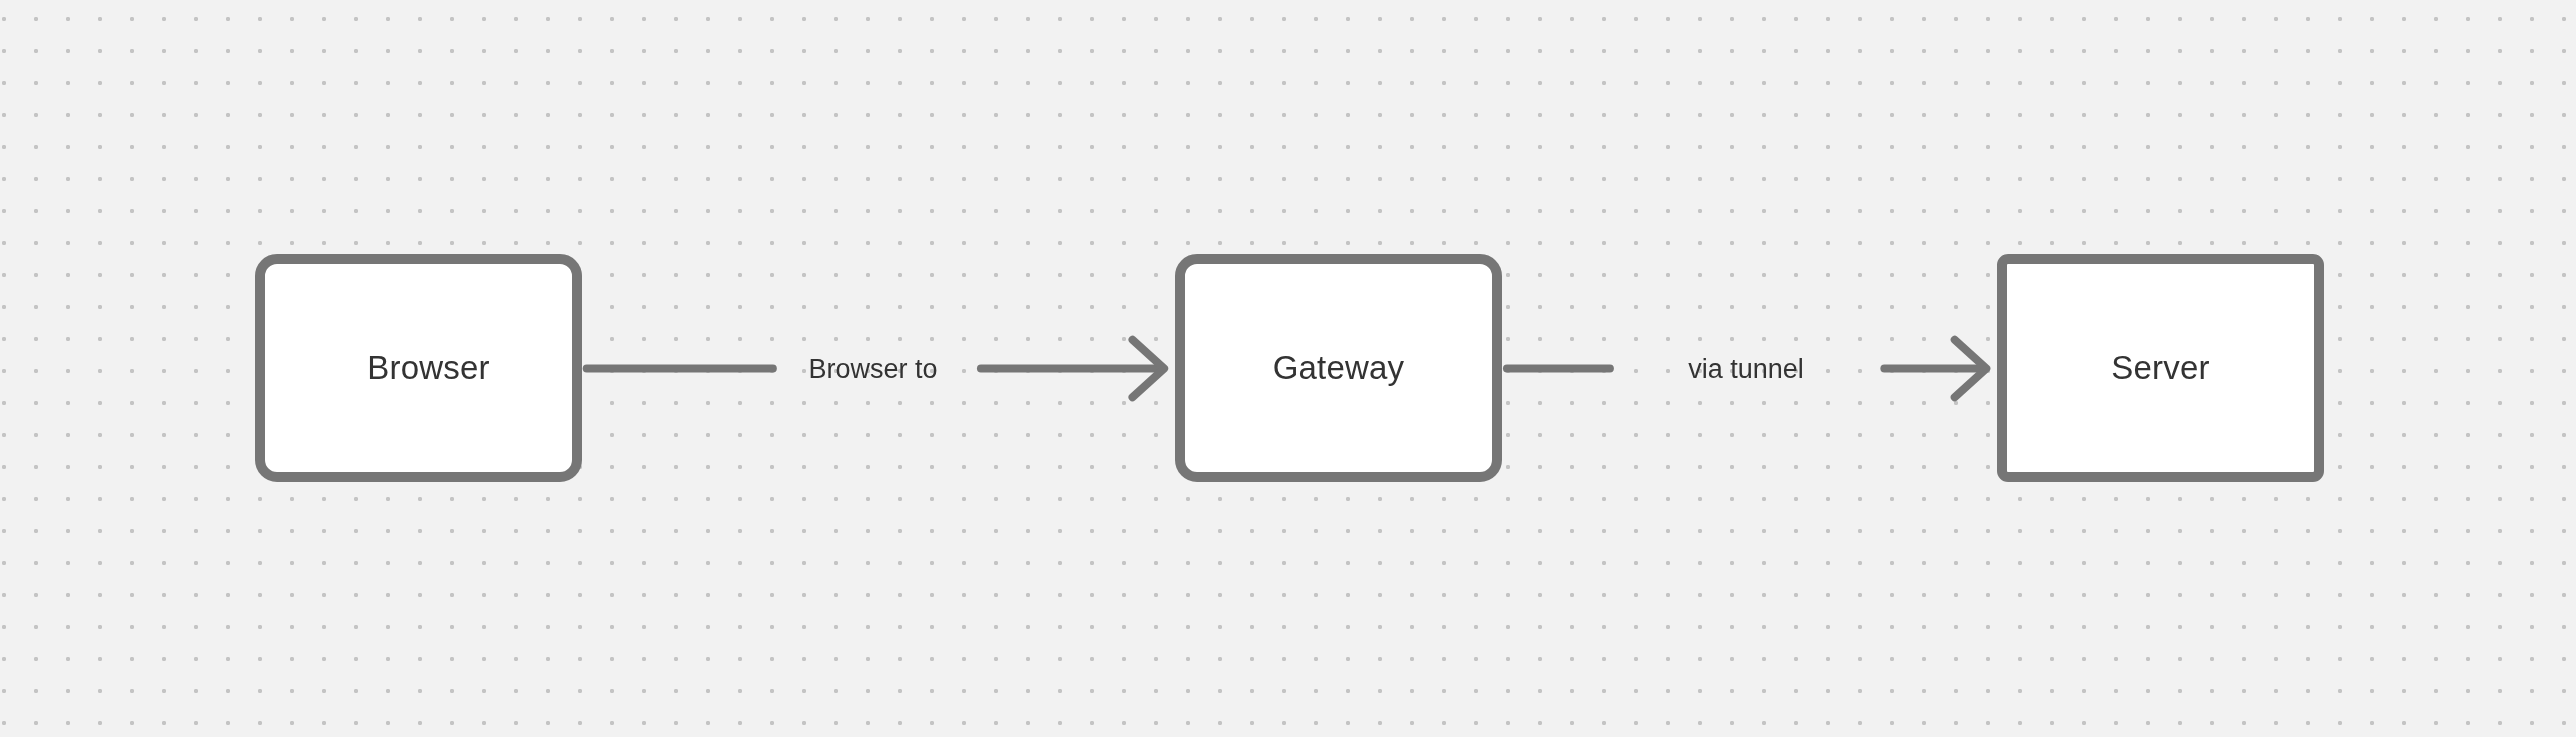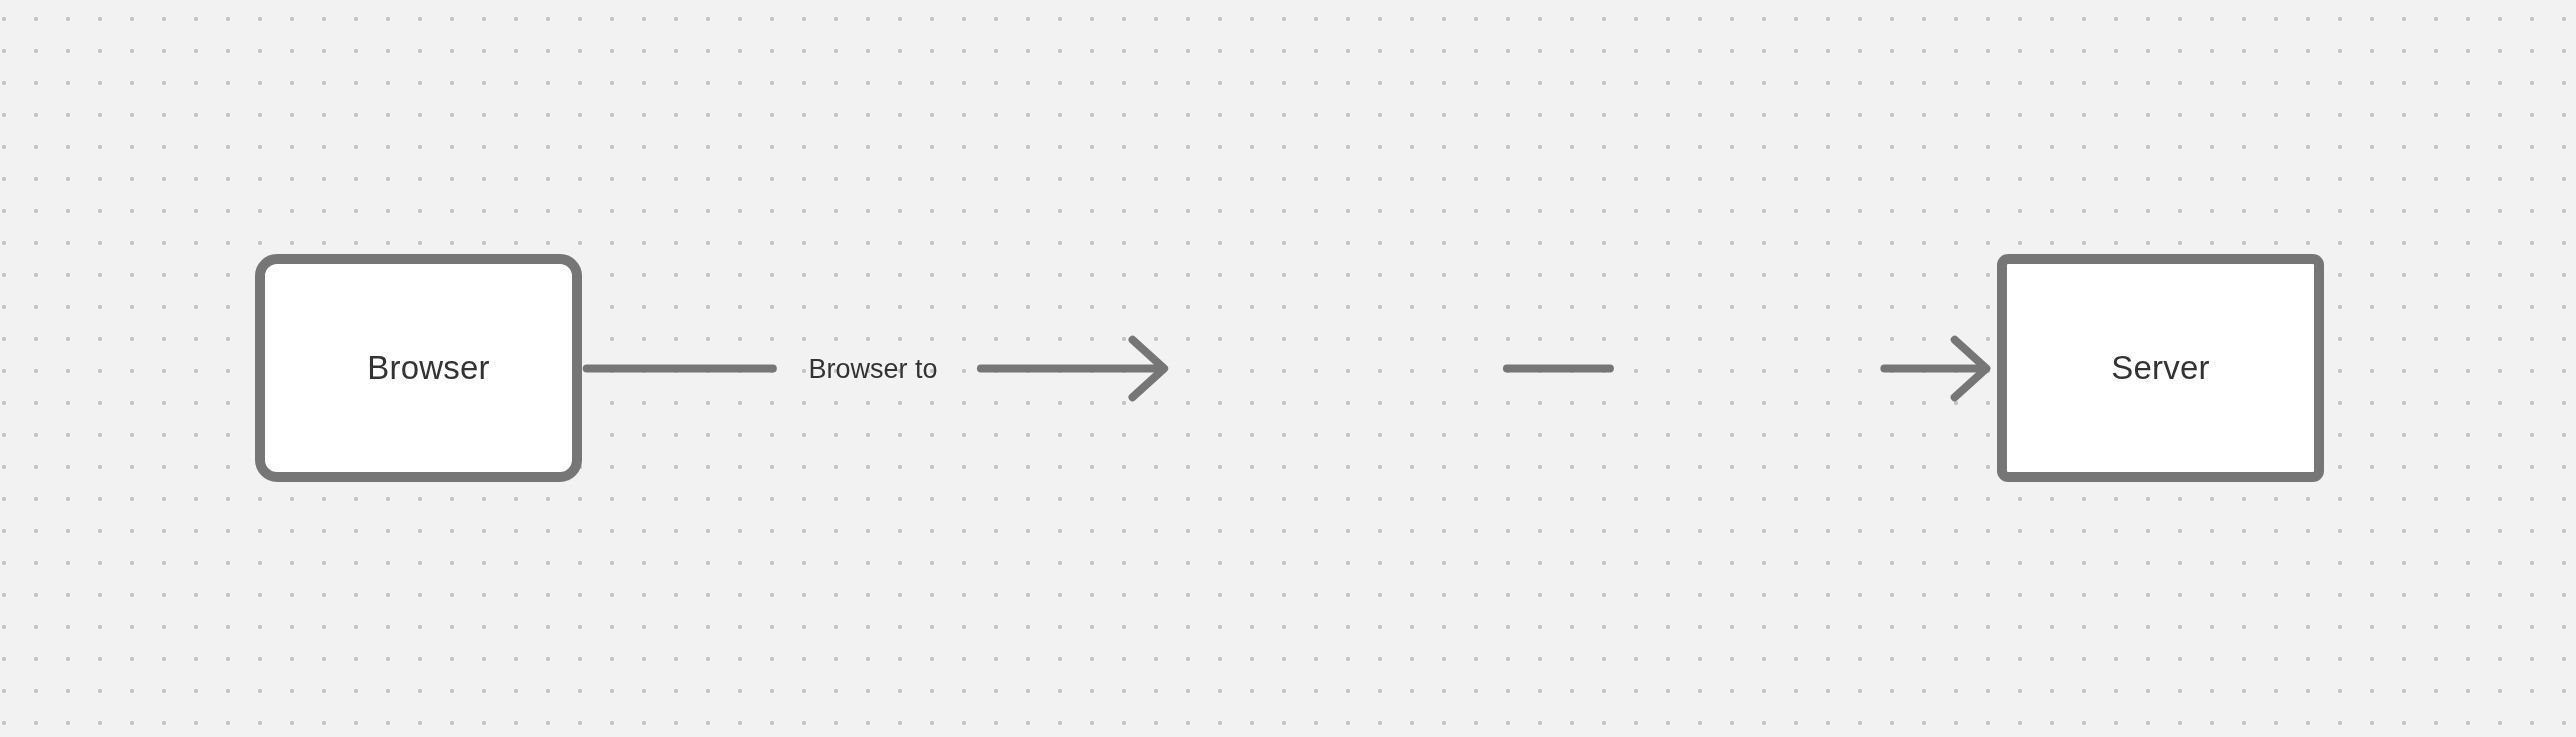--- a/index.html
+++ b/index.html
@@ -89,26 +89,30 @@
       <line class="shaft" x1="1521" y1="372" x2="1625" y2="372"></line>
       <line class="shaft" x1="1902" y1="372" x2="2000" y2="372"></line>
       <polyline class="head" points="1973,343 2005,372 1973,401"></polyline>
     </g>
   </svg>
 
   <div class="node" id="node-browser">
     <span class="node-label">Browser</span>
   </div>
 
+  <div class="node" id="node-gateway">
+    <span class="node-label">Gateway</span>
+  </div>
 
   <div class="node" id="node-server">
     <span class="node-label">Server</span>
   </div>
 
   <div class="edge-label" id="edge-label-1">
     <span class="line">Browser to</span>
   </div>
 
   <div class="edge-label" id="edge-label-2">
+    <span class="line">via tunnel</span>
   </div>
 
 </div>
 
 
 </body></html>

